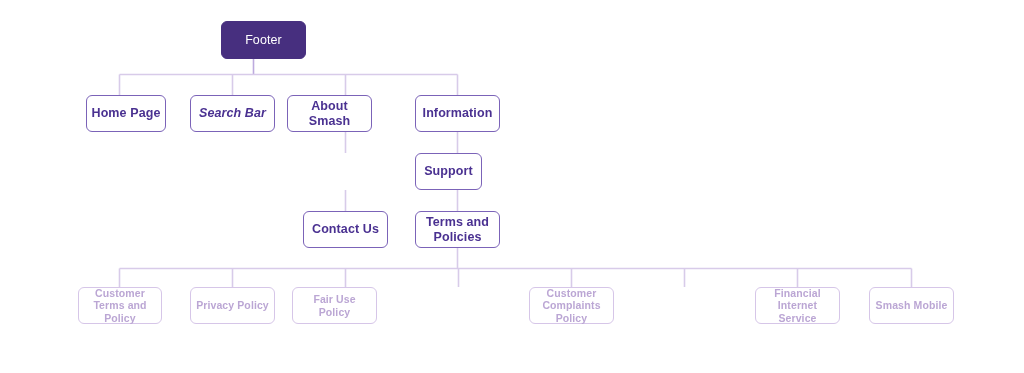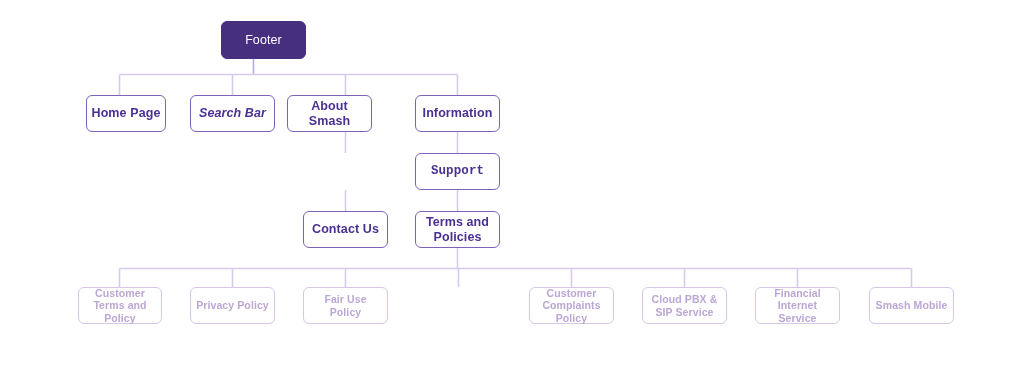--- a/index.html
+++ b/index.html
@@ -104,34 +104,32 @@
     </g>
   </svg>
 
   <div class="node root" style="left:221px; top:21px; width:85px; height:38px;">Footer</div>
 
   <div class="node primary" style="left:86px; top:95px; width:80px; height:37px;">Home Page</div>
   <div class="node primary" style="left:190px; top:95px; width:85px; height:37px;font-style:italic;">Search Bar</div>
   <div class="node primary" style="left:287px; top:95px; width:85px; height:37px;">About Smash</div>
   <div class="node primary" style="left:415px; top:95px; width:85px; height:37px;">Information</div>
 
-  <div class="node primary" style="left:415px; top:153px; width:85px; height:37px;font-family:Liberation Mono, monospace;">Support</div>
+  <div class="node primary" style="left:415px; top:153px; width:67px; height:37px;">Support</div>
 
   <div class="node primary" style="left:303px; top:211px; width:85px; height:37px;">Contact Us</div>
   <div class="node primary" style="left:415px; top:211px; width:85px; height:37px;">Terms and
 Policies</div>
 
   <div class="node leaf" style="left:78px; top:287px; width:84px; height:37px;">Customer
 Terms and
 Policy</div>
   <div class="node leaf" style="left:190px; top:287px; width:85px; height:37px;">Privacy Policy</div>
-  <div class="node leaf" style="left:303px; top:287px; width:85px; height:37px;">Fair Use Policy</div>
+  <div class="node leaf" style="left:292px; top:287px; width:85px; height:37px;">Fair Use Policy</div>
   <div class="node leaf" style="left:529px; top:287px; width:85px; height:37px;">Customer
 Complaints
 Policy</div>
-  <div class="node leaf" style="left:642px; top:287px; width:85px; height:37px;">Cloud PBX &amp;
-SIP Service</div>
   <div class="node leaf" style="left:755px; top:287px; width:85px; height:37px;">Financial
 Internet
 Service</div>
   <div class="node leaf" style="left:869px; top:287px; width:85px; height:37px;">Smash Mobile</div>
 
 </div>
 
 </body></html>

